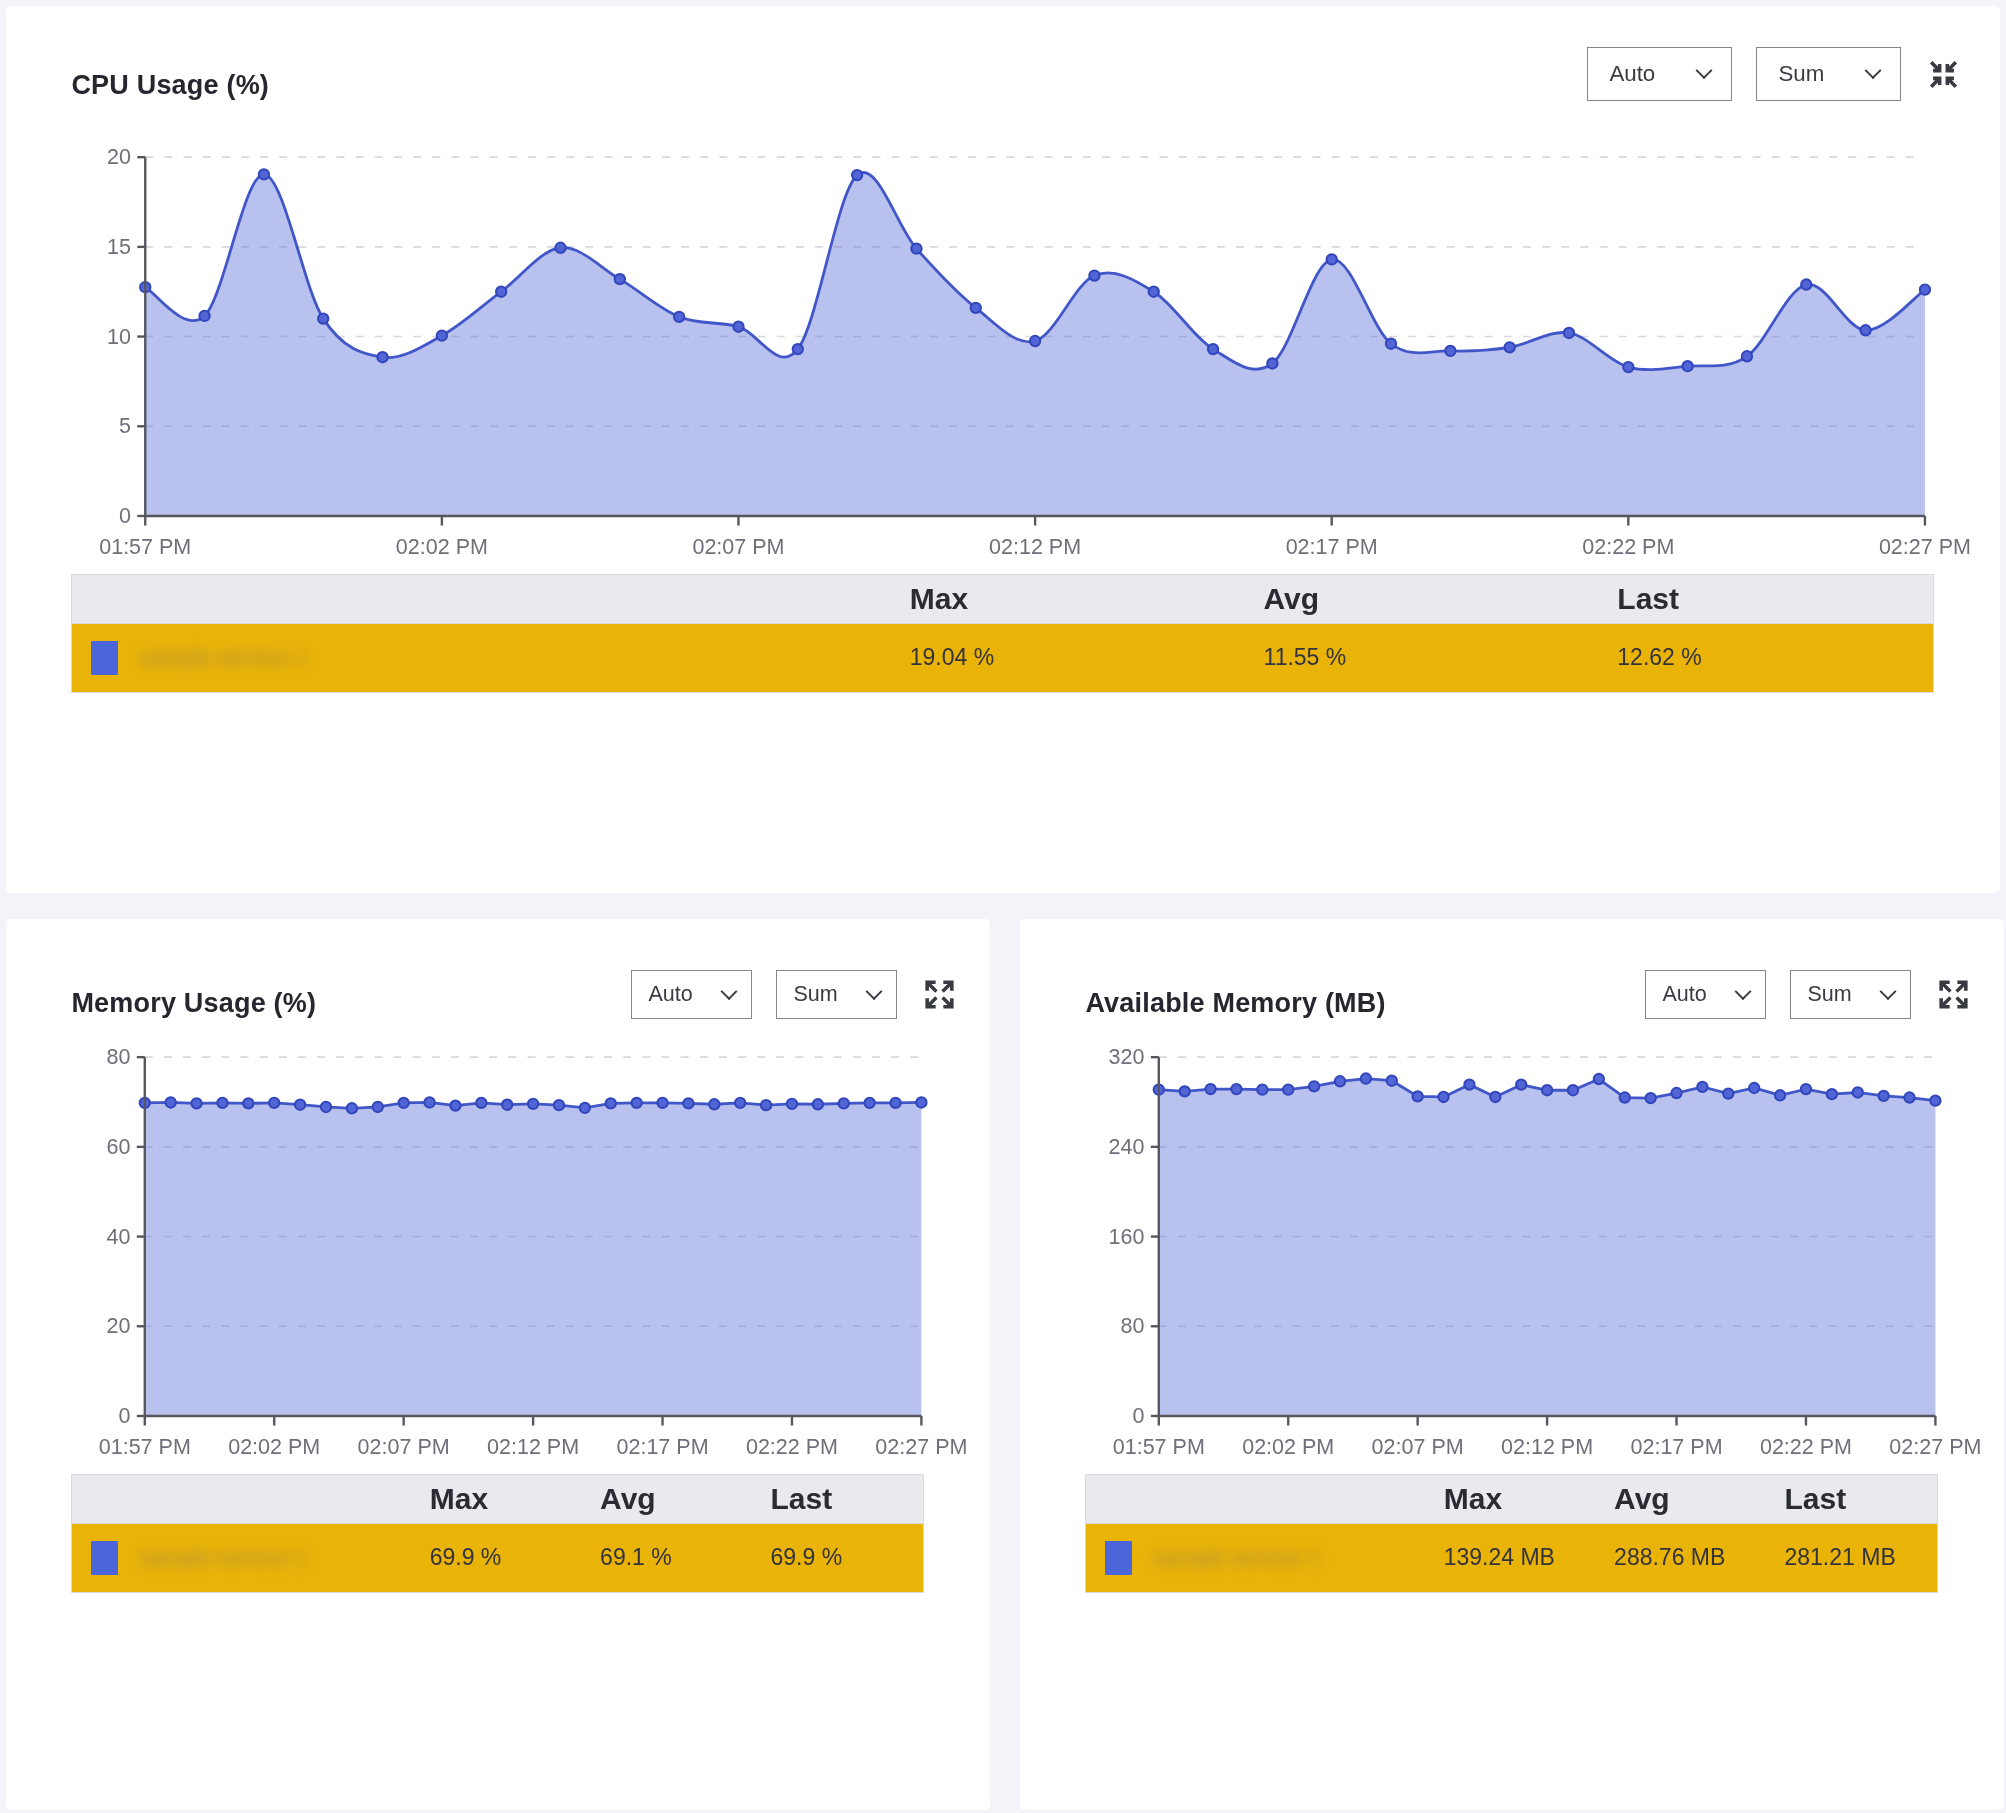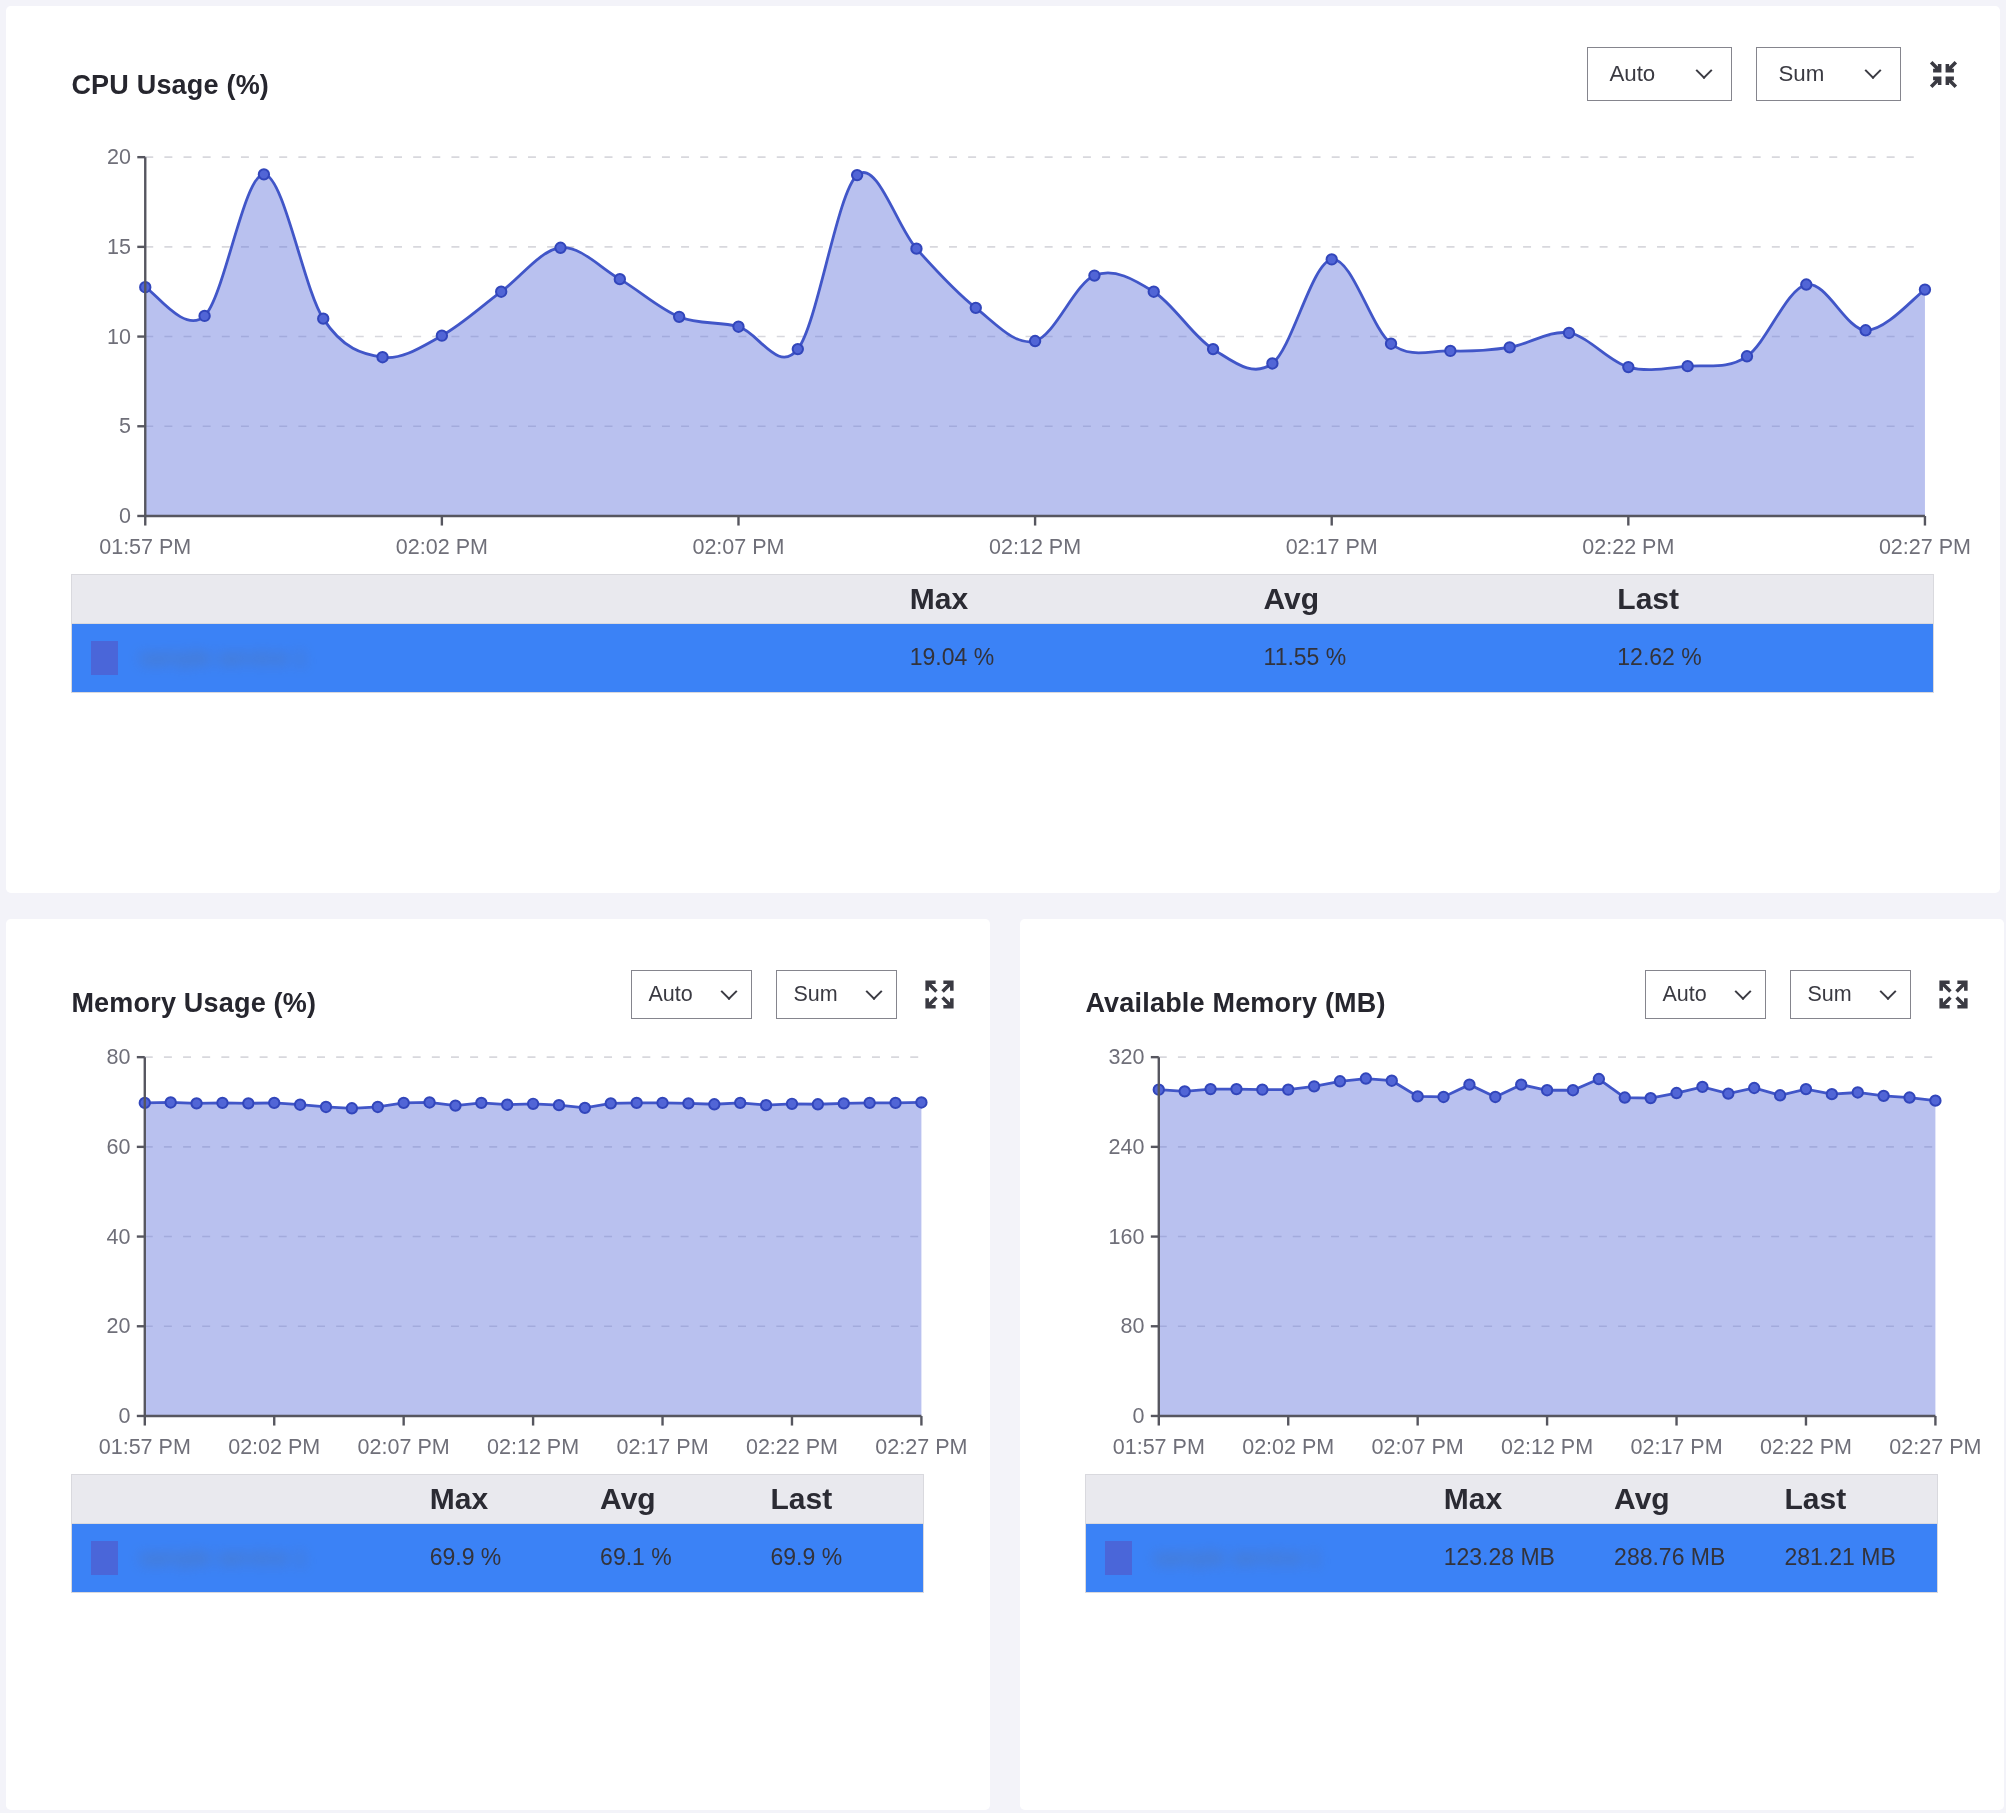--- a/index.html
+++ b/index.html
@@ -37,21 +37,21 @@
     transform:rotate(45deg) translate(-2.4px,-2.4px);}
   .panel-icon{width:37px;height:37px;display:block;cursor:pointer;}
   .panel-icon path{stroke:#3a3a42;stroke-width:4.6;fill:none;stroke-linejoin:miter;}
   .chart-wrap{padding:0 65px;}
   .card-top .chart-wrap{margin-top:45px;}
   .card-bottom .chart-wrap{margin-top:27px;}
   svg.chart{overflow:visible;display:block;}
   svg.chart text{font-family:"Liberation Sans","DejaVu Sans",sans-serif;font-size:27px;fill:var(--tick-text);}
   .summary{margin:6.4px 65px 0 65px;border:0.8px solid var(--table-border);border-collapse:collapse;width:calc(100% - 131px);table-layout:fixed;}
   .summary th{background:var(--table-head-bg);height:49px;text-align:left;font-size:30px;color:#2b2b33;font-weight:bold;}
-  .summary td{height:69px;font-size:23px;color:var(--body-text);background:#3b82f6;border-top:0.8px solid var(--table-border);}
+  .summary td{height:69px;font-size:23px;color:var(--body-text);background:#eab308;border-top:0.8px solid var(--table-border);}
   .col-series-t{width:45%;} .col-t{width:19%;}
   .col-series-b{width:42%;} .col-b{width:20%;}
   .legend-cell{display:flex;align-items:center;gap:21px;padding-left:19px;}
   .swatch{width:27px;height:34px;background:var(--legend-swatch);flex:0 0 auto;}
   .blur-label{filter:blur(6.4px);opacity:.55;color:#6a6a74;font-size:22.3px;white-space:nowrap;max-width:343px;overflow:hidden;}
 </style>
 </head>
 <body>
 
 <section class="card card-top">
@@ -377,21 +377,21 @@
         </tr>
       </thead>
       <tbody>
         <tr>
           <td>
             <div class="legend-cell">
               <span class="swatch"></span>
               <span class="blur-label">sample service 1</span>
             </div>
           </td>
-          <td>123.28 MB</td>
+          <td>139.24 MB</td>
           <td>288.76 MB</td>
           <td>281.21 MB</td>
         </tr>
       </tbody>
     </table>
   </section>
 
 </div>
 
 

